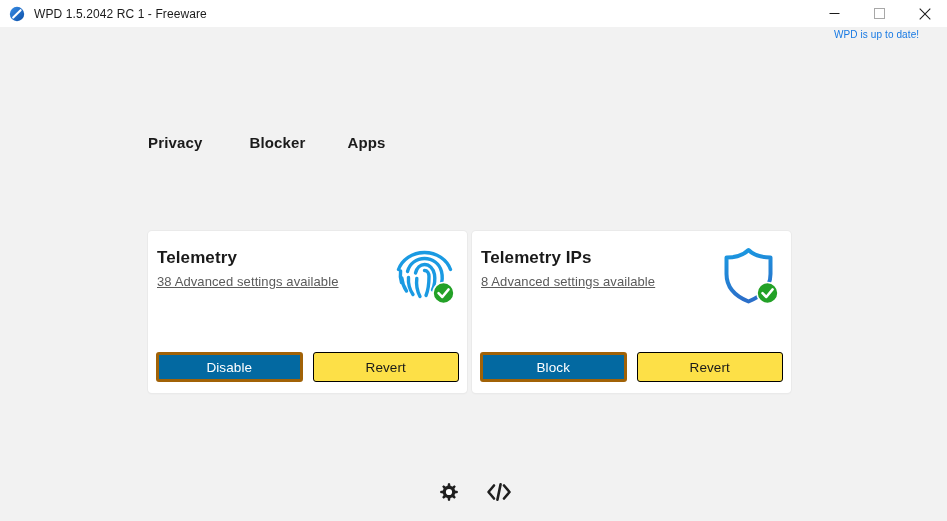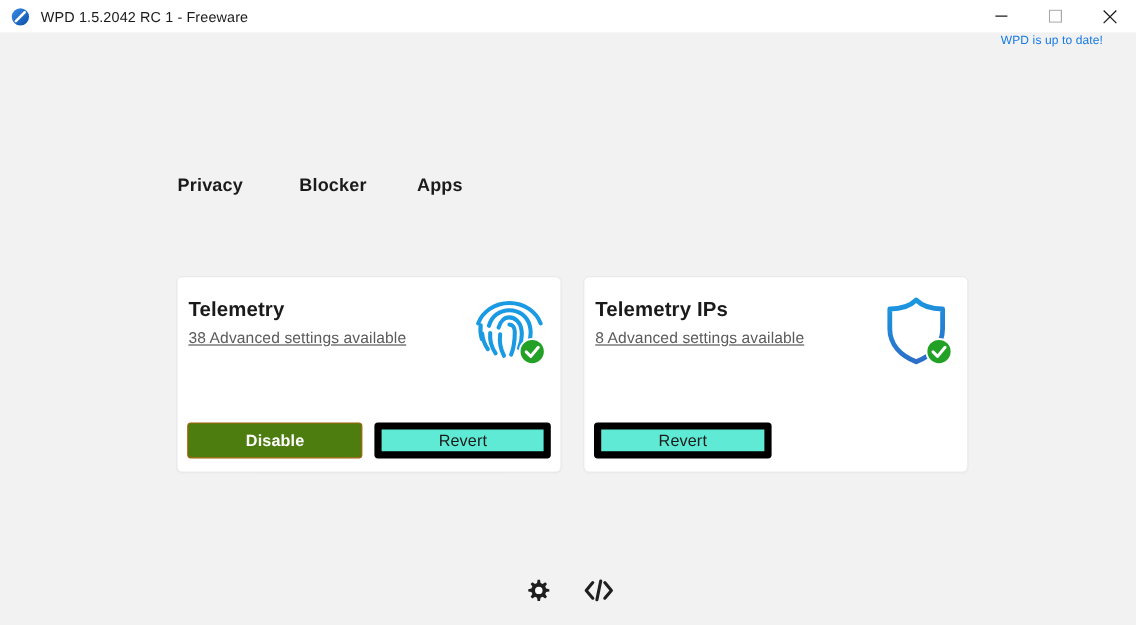--- a/index.html
+++ b/index.html
@@ -89,21 +89,21 @@
     color: #1779e3;
     white-space: nowrap;
     letter-spacing: 0.1px;
     cursor: pointer;
     pointer-events: auto;
   }
 
   
   .tabbar {
     position: absolute;
-    top: 146px;
+    top: 134px;
     left: 148px;
     display: flex;
     align-items: baseline;
     gap: 0;
   }
   .tab {
     font-size: 15px;
     font-weight: bold;
     color: #1b1b1b;
     letter-spacing: 0.15px;
@@ -113,21 +113,21 @@
     padding: 0;
     font-family: "Liberation Sans", sans-serif;
   }
 
   
   .cards {
     position: absolute;
     top: 231px;
     left: 148px;
     display: flex;
-    gap: 20px;
+    gap: 5px;
   }
   .card {
     position: relative;
     width: 319px;
     height: 162px;
     background: #ffffff;
     border-radius: 4px;
     box-shadow: 0 0 0 1px #eaeaea, 0 1px 2px rgba(0,0,0,0.06);
     box-sizing: border-box;
   }
@@ -174,29 +174,28 @@
     letter-spacing: 0.1px;
     display: flex;
     align-items: center;
     justify-content: center;
     cursor: pointer;
     box-sizing: border-box;
     padding: 0;
   }
   .btn-primary {
     width: 148px;
-    background: #4d7c0f;
-    border: 1px solid #a16207;
+    background: #0369a1;
+    border: 3px solid #a16207;
     color: #ffffff;
-    font-weight: bold;
   }
   .btn-secondary {
     width: 148px;
-    background: #5eead4;
-    border: 6px solid #000000;
+    background: #fde047;
+    border: 1px solid #000000;
     color: #1a1a1a;
   }
 
   
   .footer {
     position: absolute;
     top: 477px;
     left: 0;
     width: 947px;
     display: flex;
@@ -314,20 +313,21 @@
             </linearGradient>
           </defs>
           <path d="M31.5 7 C26 12.5 16.5 14.5 9.5 14.5 L9.5 31 C9.5 44.5 19 53.5 31.5 58.5 C44 53.5 53.5 44.5 53.5 31 L53.5 14.5 C46.5 14.5 37 12.5 31.5 7 Z" fill="#ffffff" stroke="url(#shg)" stroke-width="4" stroke-linejoin="round"></path>
           <g>
             <circle cx="50.5" cy="50" r="10.5" fill="#23a127" stroke="#ffffff" stroke-width="1.6"></circle>
             <path d="M45.5 50.2 L49.3 54 L55.6 46.4" fill="none" stroke="#ffffff" stroke-width="2.5" stroke-linecap="round" stroke-linejoin="round"></path>
           </g>
         </svg>
       </div>
       <div class="card-buttons">
+        <button class="btn btn-primary">Block</button>
         <button class="btn btn-secondary">Revert</button>
       </div>
     </div>
 
   </div>
 
   <div class="footer">
     <button class="footer-btn">
       <span>
         <svg width="24" height="24" viewBox="0 0 24 24" xmlns="http://www.w3.org/2000/svg">

